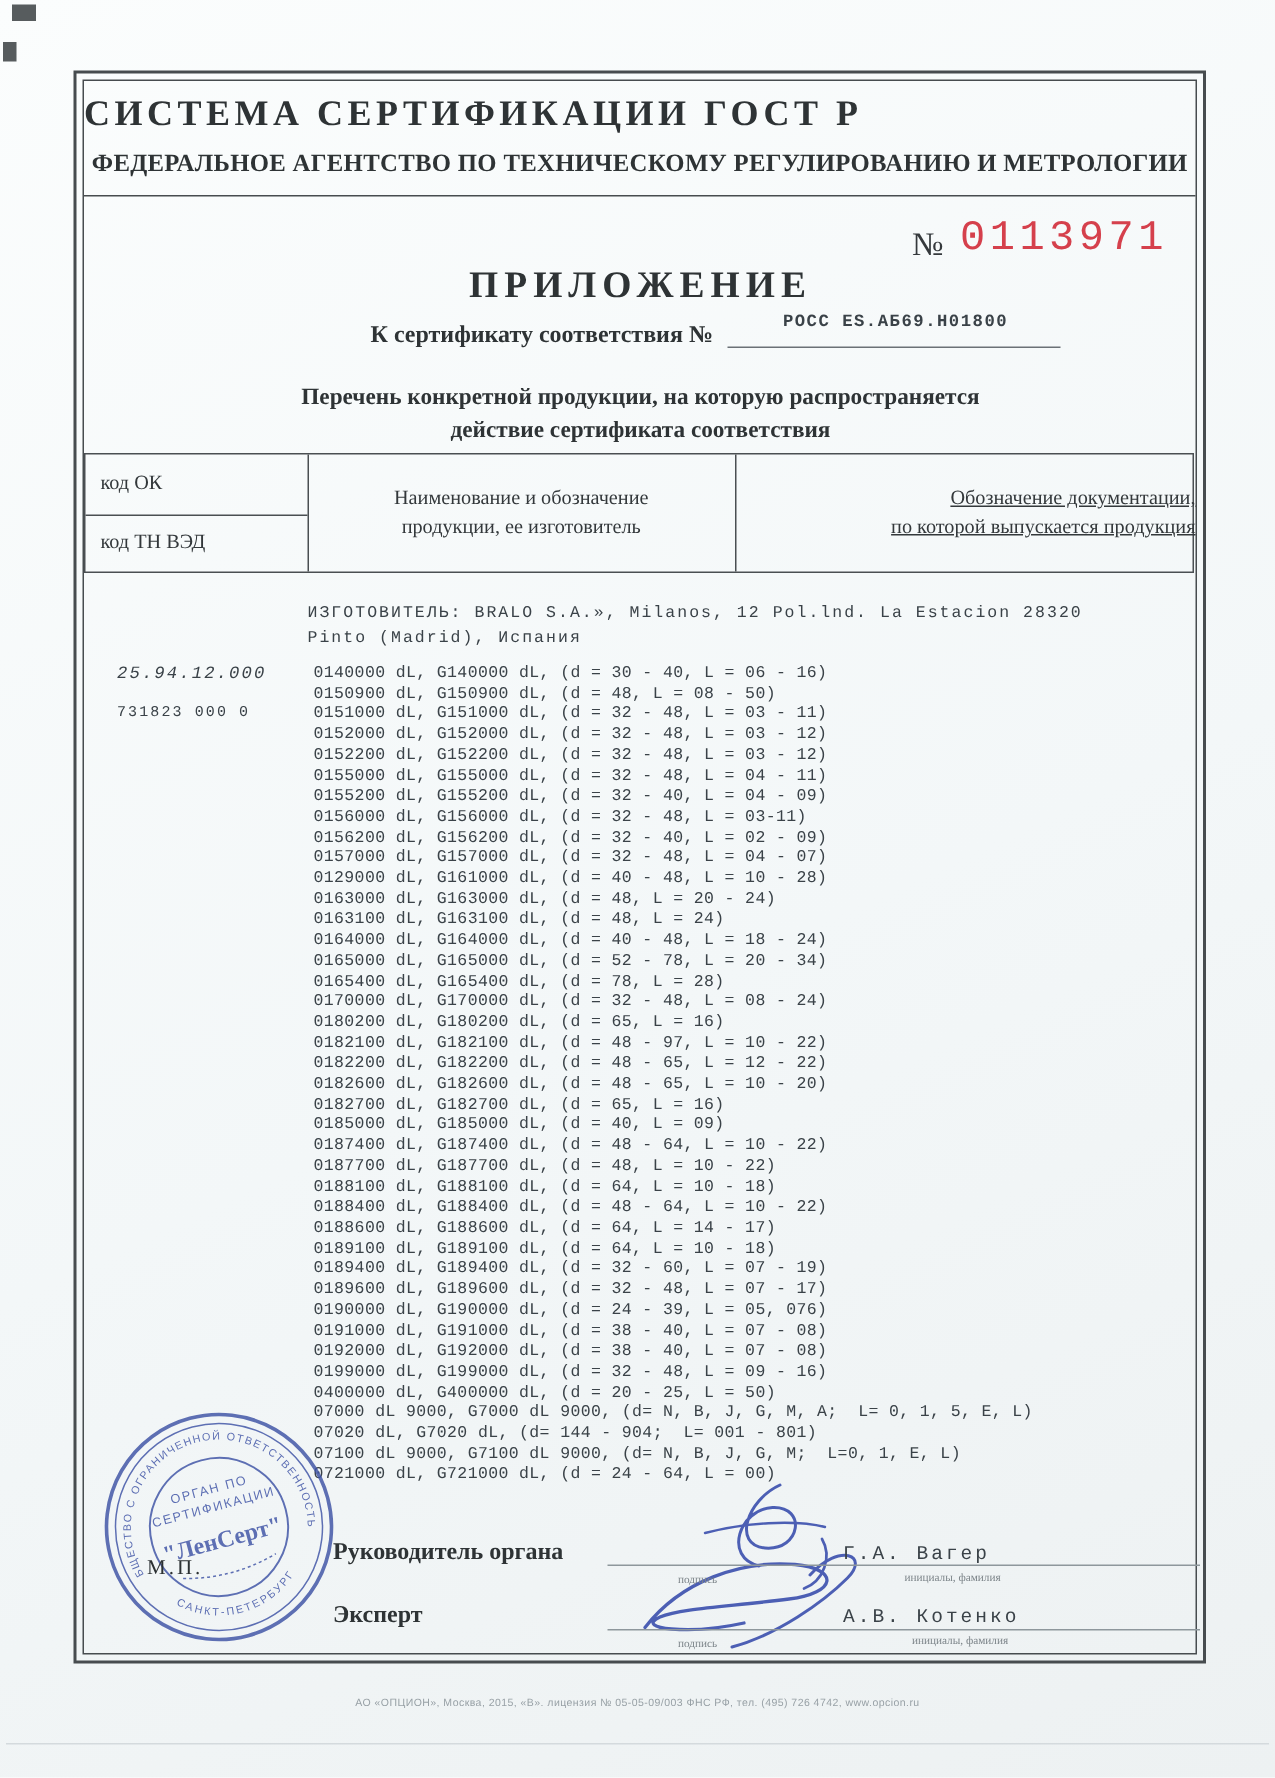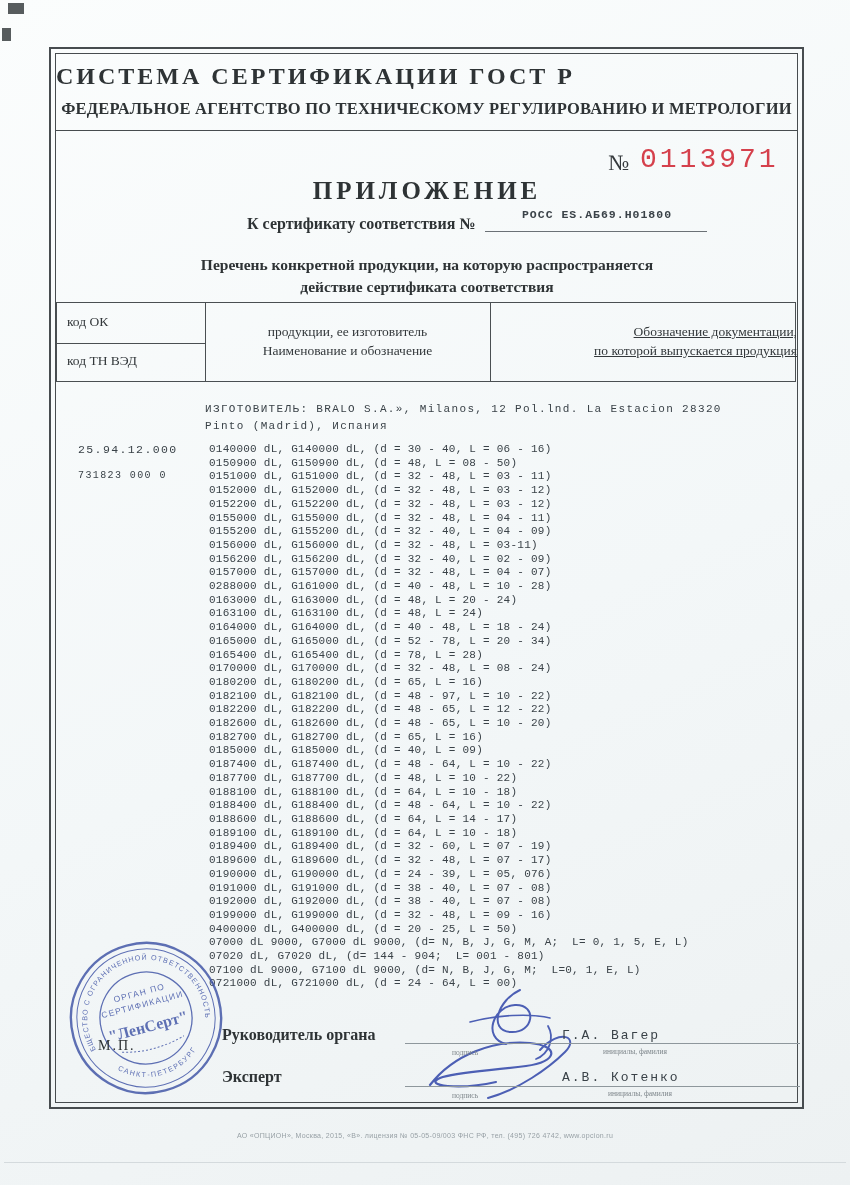--- a/index.html
+++ b/index.html
@@ -35,21 +35,21 @@
   .tbl .v2{position:absolute;left:433px;top:0;bottom:0;border-left:1.2px solid #4a4f52;}
   .tbl .h1{position:absolute;left:0;width:148px;top:40px;border-top:1.2px solid #4a4f52;}
   .tbl .cell{position:absolute;font-size:13.5px;color:#33383b;}
   .tbl .c1a{left:10px;top:11px;}
   .tbl .c1b{left:10px;top:50px;}
   .tbl .c2{left:148px;width:285px;top:19px;text-align:center;line-height:19px;}
   .tbl .c3{left:433px;width:307px;top:19px;text-align:right;line-height:19px;text-decoration:underline;}
   
   .mono{font-family:"Liberation Mono","DejaVu Sans Mono",monospace;color:#3a4248;}
   .manuf{left:205px;top:401px;font-size:11px;letter-spacing:1.35px;line-height:17px;white-space:pre;}
-  .code-ok{left:78px;top:443px;font-size:11.5px;letter-spacing:1.4px;}
+  .code-ok{left:78px;top:443px;font-size:11.5px;letter-spacing:1.4px;font-style:italic;}
   .code-tnved{left:78px;top:470px;font-size:10px;letter-spacing:1.4px;}
   .products{left:209px;top:443px;font-size:11px;letter-spacing:.25px;line-height:13.7px;}
   .products div{white-space:pre;}
   
   .sig-label{font-size:16px;font-weight:bold;color:#2e3335;}
   .sig-line{border-bottom:1px solid #8e979c;}
   .sig-name{font-family:"Liberation Mono","DejaVu Sans Mono",monospace;font-size:13px;
             letter-spacing:2px;color:#3a4248;}
   .sig-cap{font-size:7.5px;color:#7d858a;text-align:center;}
   .mp{left:98px;top:1038px;font-size:14px;letter-spacing:2px;color:#2c3133;}
@@ -85,22 +85,22 @@
 <div class="abs desc" style="top:256px;">Перечень конкретной продукции,  на которую распространяется</div>
 <div class="abs desc" style="top:278px;">действие сертификата соответствия</div>
 
 <div class="abs tbl">
   <div class="v1"></div>
   <div class="v2"></div>
   <div class="h1"></div>
   <div class="cell c1a">код ОК</div>
   <div class="cell c1b">код ТН ВЭД</div>
   <div class="cell c2">
+    <div>Наименование и обозначение</div>
     <div>продукции, ее изготовитель</div>
-    <div>Наименование и обозначение</div>
   </div>
   <div class="cell c3">
     <div>Обозначение документации,</div>
     <div>по которой выпускается продукция</div>
   </div>
 </div>
 
 <div class="abs mono manuf"><div>ИЗГОТОВИТЕЛЬ: BRALO S.A.», Milanos, 12 Pol.lnd. La Estacion 28320</div><div>Pinto (Madrid), Испания</div></div>
 <div class="abs mono code-ok">25.94.12.000</div>
 <div class="abs mono code-tnved">731823 000 0</div>
@@ -108,21 +108,21 @@
     <div>0140000 dL, G140000 dL, (d = 30 - 40, L = 06 - 16)</div>
     <div>0150900 dL, G150900 dL, (d = 48, L = 08 - 50)</div>
     <div>0151000 dL, G151000 dL, (d = 32 - 48, L = 03 - 11)</div>
     <div>0152000 dL, G152000 dL, (d = 32 - 48, L = 03 - 12)</div>
     <div>0152200 dL, G152200 dL, (d = 32 - 48, L = 03 - 12)</div>
     <div>0155000 dL, G155000 dL, (d = 32 - 48, L = 04 - 11)</div>
     <div>0155200 dL, G155200 dL, (d = 32 - 40, L = 04 - 09)</div>
     <div>0156000 dL, G156000 dL, (d = 32 - 48, L = 03-11)</div>
     <div>0156200 dL, G156200 dL, (d = 32 - 40, L = 02 - 09)</div>
     <div>0157000 dL, G157000 dL, (d = 32 - 48, L = 04 - 07)</div>
-    <div>0288000 dL, G161000 dL, (d = 40 - 48, L = 10 - 28)</div>
+    <div>0129000 dL, G161000 dL, (d = 40 - 48, L = 10 - 28)</div>
     <div>0163000 dL, G163000 dL, (d = 48, L = 20 - 24)</div>
     <div>0163100 dL, G163100 dL, (d = 48, L = 24)</div>
     <div>0164000 dL, G164000 dL, (d = 40 - 48, L = 18 - 24)</div>
     <div>0165000 dL, G165000 dL, (d = 52 - 78, L = 20 - 34)</div>
     <div>0165400 dL, G165400 dL, (d = 78, L = 28)</div>
     <div>0170000 dL, G170000 dL, (d = 32 - 48, L = 08 - 24)</div>
     <div>0180200 dL, G180200 dL, (d = 65, L = 16)</div>
     <div>0182100 dL, G182100 dL, (d = 48 - 97, L = 10 - 22)</div>
     <div>0182200 dL, G182200 dL, (d = 48 - 65, L = 12 - 22)</div>
     <div>0182600 dL, G182600 dL, (d = 48 - 65, L = 10 - 20)</div>

